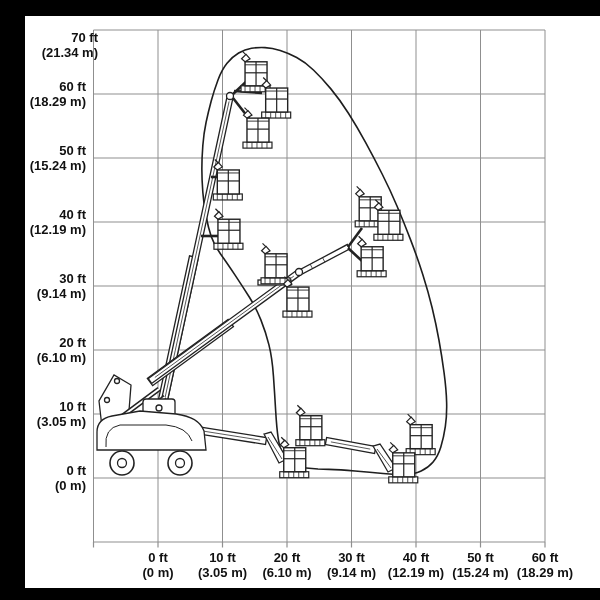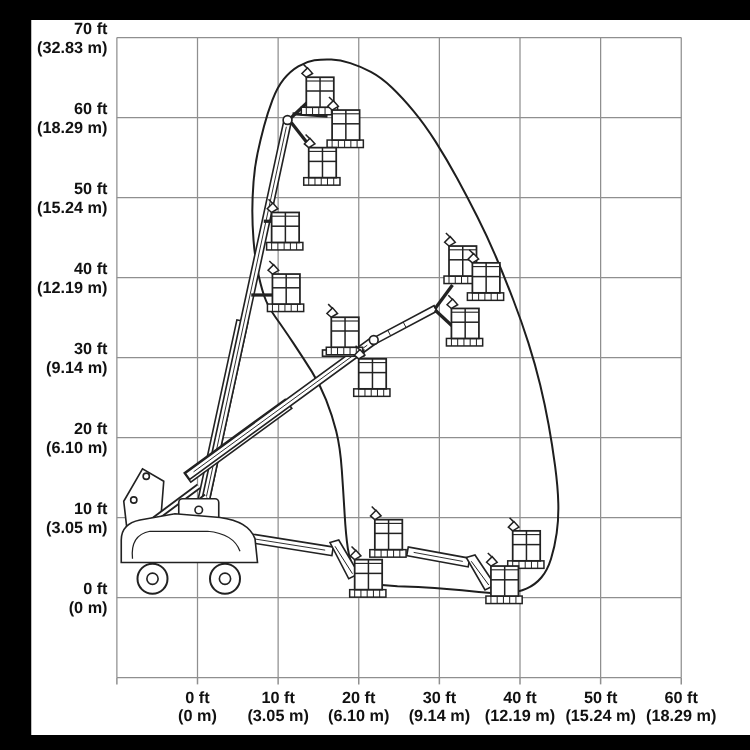--- a/index.html
+++ b/index.html
@@ -281,23 +281,23 @@
         <line x1="0" y1="-13" x2="0" y2="11"></line>
         <line x1="-11" y1="-2" x2="11" y2="-2"></line>
         <line x1="-11" y1="-10" x2="11" y2="-10" stroke-width="0.9"></line>
         <path d="M-11,-13 L-14.5,-16 L-10,-20.5 L-6,-16 Z" fill="#fff"></path>
         <line x1="-10" y1="-20" x2="-13.5" y2="-23.5"></line>
       </g>
       </g>
   </svg>
 
   <div id="y-labels">
-      <div class="tick-label y-label" style="top: 15px;">
+      <div class="tick-label y-label" style="top: 30px; margin-left: 12px;">
         <span>70 ft</span>
-        <span>(32.83 m)</span>
+        <span>(21.34 m)</span>
       </div>
       <div class="tick-label y-label" style="top: 79px;">
         <span>60 ft</span>
         <span>(18.29 m)</span>
       </div>
       <div class="tick-label y-label" style="top: 143px;">
         <span>50 ft</span>
         <span>(15.24 m)</span>
       </div>
       <div class="tick-label y-label" style="top: 207px;">

